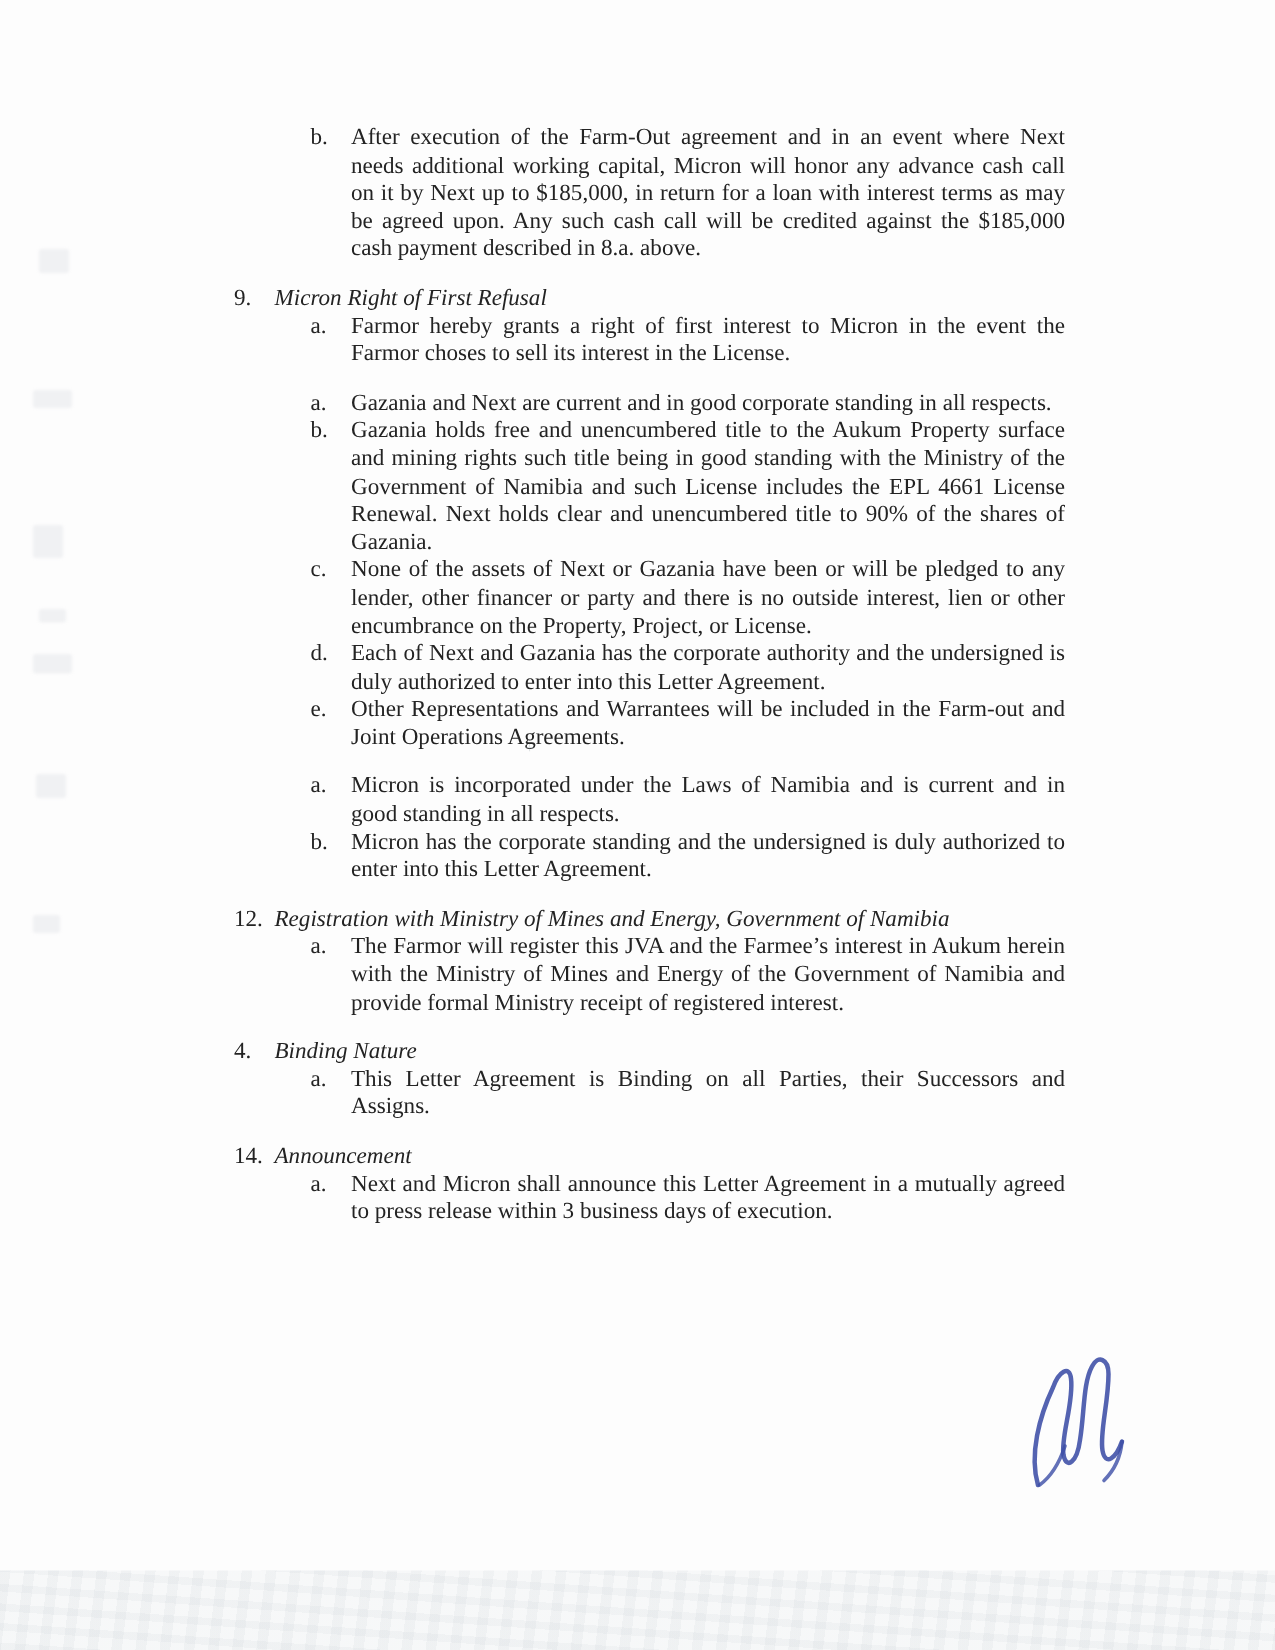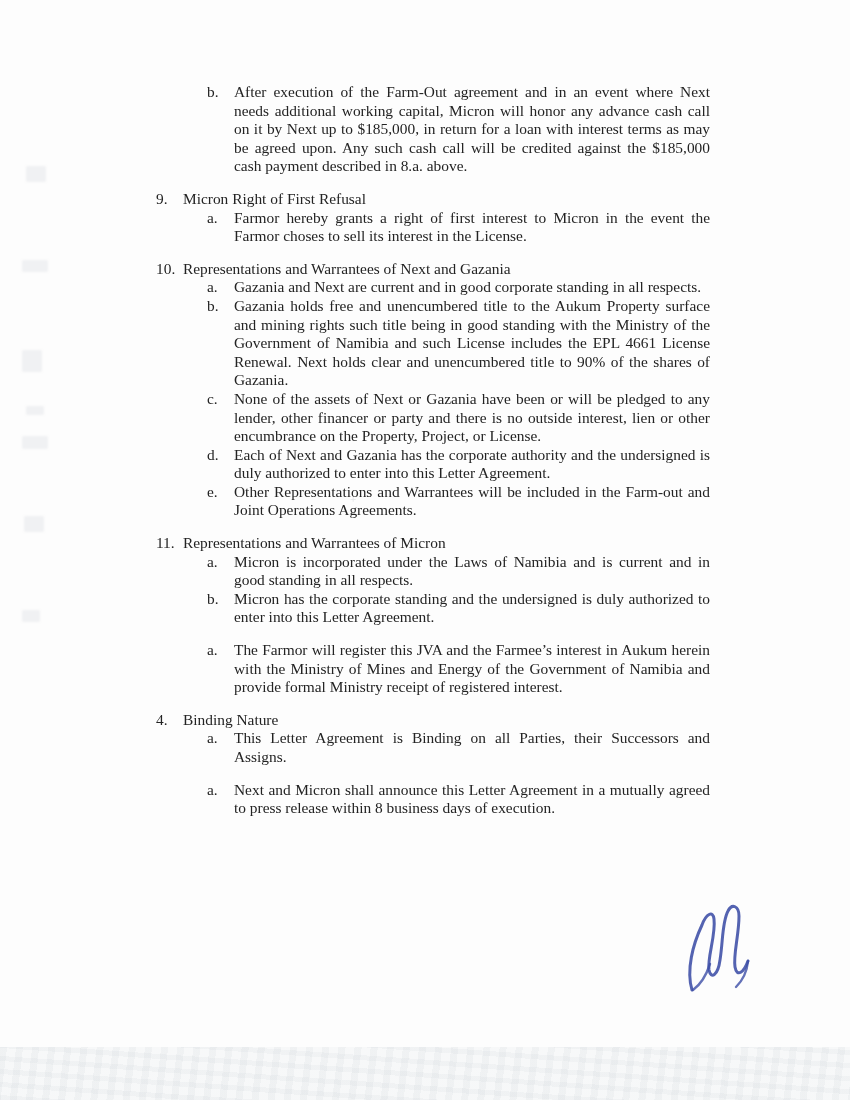--- a/index.html
+++ b/index.html
@@ -16,21 +16,21 @@
   .content {
     position:absolute;
     top:83px; left:156px; width:554px;
     font-size:15.4px; line-height:18.6px;
     text-rendering:optimizeLegibility;
   }
 
   .sec { margin-top:14px; }
   .sec-head { display:flex; }
   .sec-head .n { flex:0 0 27px; }
-  .sec-head .ttl { flex:1; }
+  .sec-head .ttl { flex:1;font-style:italic; }
 
   .sub { display:flex; margin-left:51px; }
   .sub .m { flex:0 0 27px; }
   .sub .t { flex:1; text-align:justify; }
 
   .continuation { margin-top:0; }
 
   
   .signature {
     position:absolute; left:682px; top:902px;
@@ -85,24 +85,20 @@
         <span class="n">9.</span>
         <span class="ttl">Micron Right of First Refusal</span>
       </div>
       <div class="sub">
         <span class="m">a.</span>
         <div class="t">Farmor hereby grants a right of first interest to Micron in the event the Farmor choses to sell its interest in the License.</div>
       </div>
     </div>
 
     <div class="sec">
-      <div class="sec-head">
-        <span class="n">10.</span>
-        <span class="ttl">Representations and Warrantees of Next and Gazania</span>
-      </div>
       <div class="sub">
         <span class="m">a.</span>
         <div class="t">Gazania and Next are current and in good corporate standing in all respects.</div>
       </div>
       <div class="sub">
         <span class="m">b.</span>
         <div class="t">Gazania holds free and unencumbered title to the Aukum Property surface and mining rights such title being in good standing with the Ministry of the Government of Namibia and such License includes the EPL 4661 License Renewal. Next holds clear and unencumbered title to 90% of the shares of Gazania.</div>
       </div>
       <div class="sub">
         <span class="m">c.</span>
@@ -112,56 +108,60 @@
         <span class="m">d.</span>
         <div class="t">Each of Next and Gazania has the corporate authority and the undersigned is duly authorized to enter into this Letter Agreement.</div>
       </div>
       <div class="sub">
         <span class="m">e.</span>
         <div class="t">Other Representations and Warrantees will be included in the Farm-out and Joint Operations Agreements.</div>
       </div>
     </div>
 
     <div class="sec">
-      <div class="sec-head">
-        <span class="n">11.</span>
-        <span class="ttl">Representations and Warrantees of Micron</span>
-      </div>
       <div class="sub">
         <span class="m">a.</span>
         <div class="t">Micron is incorporated under the Laws of Namibia and is current and in good standing in all respects.</div>
       </div>
       <div class="sub">
         <span class="m">b.</span>
         <div class="t">Micron has the corporate standing and the undersigned is duly authorized to enter into this Letter Agreement.</div>
       </div>
     </div>
 
     <div class="sec">
+      <div class="sec-head">
+        <span class="n">12.</span>
+        <span class="ttl">Registration with Ministry of Mines and Energy, Government of Namibia</span>
+      </div>
       <div class="sub">
         <span class="m">a.</span>
         <div class="t">The Farmor will register this JVA and the Farmee’s interest in Aukum herein with the Ministry of Mines and Energy of the Government of Namibia and provide formal Ministry receipt of registered interest.</div>
       </div>
     </div>
 
     <div class="sec">
       <div class="sec-head">
         <span class="n">4.</span>
         <span class="ttl">Binding Nature</span>
       </div>
       <div class="sub">
         <span class="m">a.</span>
         <div class="t">This Letter Agreement is Binding on all Parties, their Successors and Assigns.</div>
       </div>
     </div>
 
     <div class="sec">
+      <div class="sec-head">
+        <span class="n">14.</span>
+        <span class="ttl">Announcement</span>
+      </div>
       <div class="sub">
         <span class="m">a.</span>
-        <div class="t">Next and Micron shall announce this Letter Agreement in a mutually agreed to press release within 8 business days of execution.</div>
+        <div class="t">Next and Micron shall announce this Letter Agreement in a mutually agreed to press release within 3 business days of execution.</div>
       </div>
     </div>
 
 
   </div>
 
   <svg class="signature" viewBox="0 0 68 90" fill="none" xmlns="http://www.w3.org/2000/svg">
     <path d="M 10 88 C 4 68, 11 42, 20 23 C 24 12, 31 8, 32 17 C 34 33, 25 56, 27 68 C 29 78, 36 73, 38 58 C 41 40, 40 20, 46 9 C 50 1, 57 4, 57 14 C 57 33, 51 53, 53 65 C 55 76, 62 70, 66 59" stroke-width="3" stroke-linecap="round" opacity="0.88" stroke="#3c4da6"></path>
     <path d="M 28 62 C 24 74, 18 83, 11 88 M 66 59 C 65 70, 60 79, 54 85" stroke-width="2.4" stroke-linecap="round" opacity="0.8" stroke="#3c4da6"></path>
   </svg>

